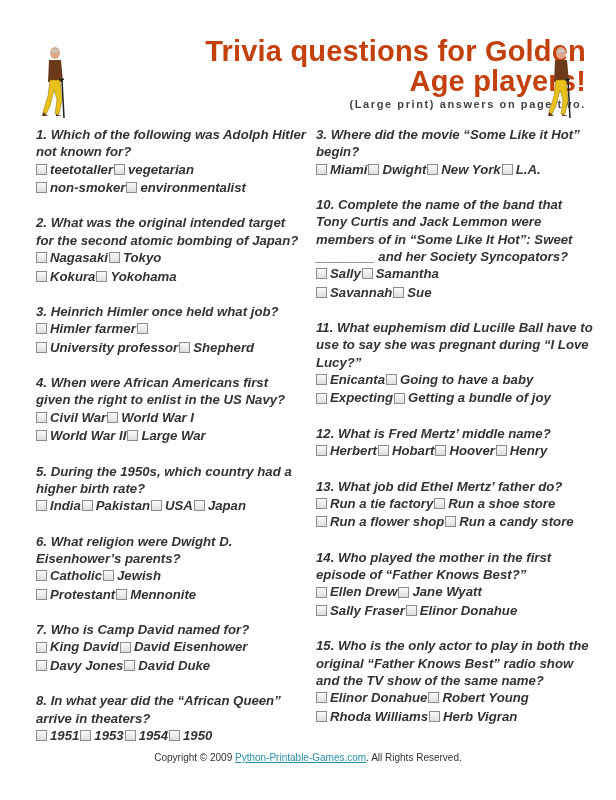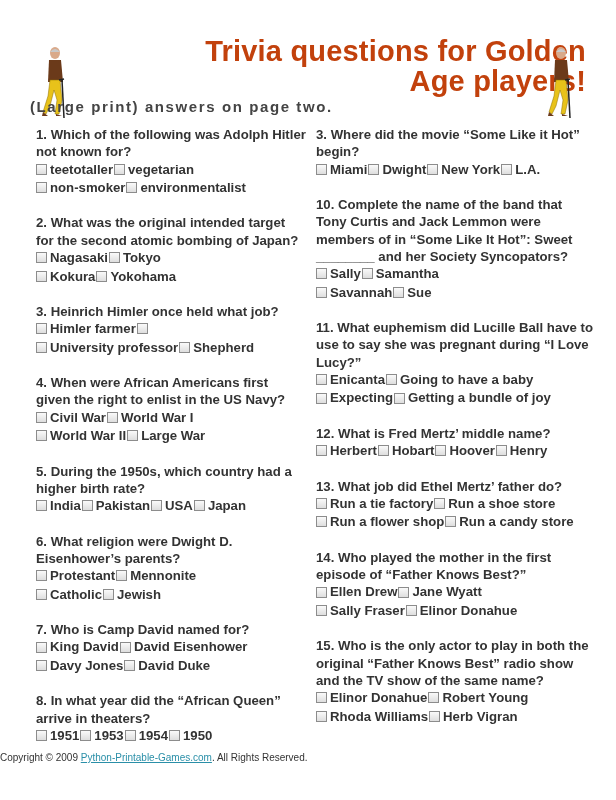--- a/index.html
+++ b/index.html
@@ -1,32 +1,32 @@
 <!DOCTYPE html>
 <html><head>
 <meta charset="utf-8">
 <style>
   html, body { margin:0; padding:0; background:#ffffff; }
   body { width:616px; height:800px; position:relative; overflow:hidden; font-family:"Liberation Sans", sans-serif; color:#2b2b2b; }
   .header { position:absolute; left:30px; top:36px; width:556px; height:82px; background:#ffffff; }
   .title { position:absolute; left:0; right:0; top:0; text-align:right; font-weight:bold; font-size:29px; line-height:30px; color:#c2410c; letter-spacing:0.2px; }
-  .subtitle { position:absolute; left:0; right:0; top:62px; text-align:left; font-weight:bold; font-size:15px; color:#444; letter-spacing:1.6px; }
+  .subtitle { position:absolute; left:0; right:0; top:62px; text-align:right; font-weight:bold; font-size:11px; color:#444; letter-spacing:1.6px; }
   .figure { position:absolute; top:8px; width:30px; height:76px; }
   .figure.left { left:10px; }
   .figure.right { left:516px; }
-  .col { position:absolute; top:126px; }
+  .col { position:absolute; top:126px;font-style:italic; }
   .col.left { left:36px; width:270px; }
   .col.right { left:316px; width:280px; }
   .q { margin-bottom:17px; }
   .qtext { font-weight:bold; font-size:13.2px; line-height:17.3px; color:#333; }
   .opts { font-weight:bold; font-size:13.2px; line-height:17.3px; color:#333; }
   .optline { white-space:nowrap; }
   .opt { display:inline-flex; align-items:center; margin-right:1px; }
   .cb { display:inline-block; width:11px; height:11px; border:1px solid #8c8c8c; background:linear-gradient(#fafafa,#dedede); margin-right:3px; box-sizing:border-box; vertical-align:-1px; }
-  .footer { position:absolute; left:0; right:0; top:752px; text-align:left; font-size:10px; color:#333; }
+  .footer { position:absolute; left:0; right:0; top:752px; text-align:center; font-size:10px; color:#333; }
   .footer a { color:#2a8fa8; text-decoration:underline; }
 </style>
 </head>
 <body>
 
 <div class="header">
   <svg class="figure left" viewBox="0 0 30 76">
     <ellipse cx="15" cy="9" rx="5" ry="6" fill="#d9a98a"></ellipse>
     <path d="M10 8 q5 -6 10 0" fill="#c9c9c9"></path>
     <path d="M9 16 L21 16 L23 38 L8 38 Z" fill="#6b3a1a"></path>
@@ -147,31 +147,31 @@
             <span class="cb"></span>
             <span>Japan</span>
           </span></div>
       </div>
     </div>
     <div class="q">
       <div class="qtext">6. What religion were Dwight D. Eisenhower’s parents?</div>
       <div class="opts">
         <div class="optline"><span class="opt">
             <span class="cb"></span>
+            <span>Catholic</span>
+          </span><span class="opt">
+            <span class="cb"></span>
+            <span>Jewish</span>
+          </span></div>
+        <div class="optline"><span class="opt">
+            <span class="cb"></span>
             <span>Protestant</span>
           </span><span class="opt">
             <span class="cb"></span>
             <span>Mennonite</span>
-          </span></div>
-        <div class="optline"><span class="opt">
-            <span class="cb"></span>
-            <span>Catholic</span>
-          </span><span class="opt">
-            <span class="cb"></span>
-            <span>Jewish</span>
           </span></div>
       </div>
     </div>
     <div class="q">
       <div class="qtext">7. Who is Camp David named for?</div>
       <div class="opts">
         <div class="optline"><span class="opt">
             <span class="cb"></span>
             <span>King David</span>
           </span><span class="opt">

